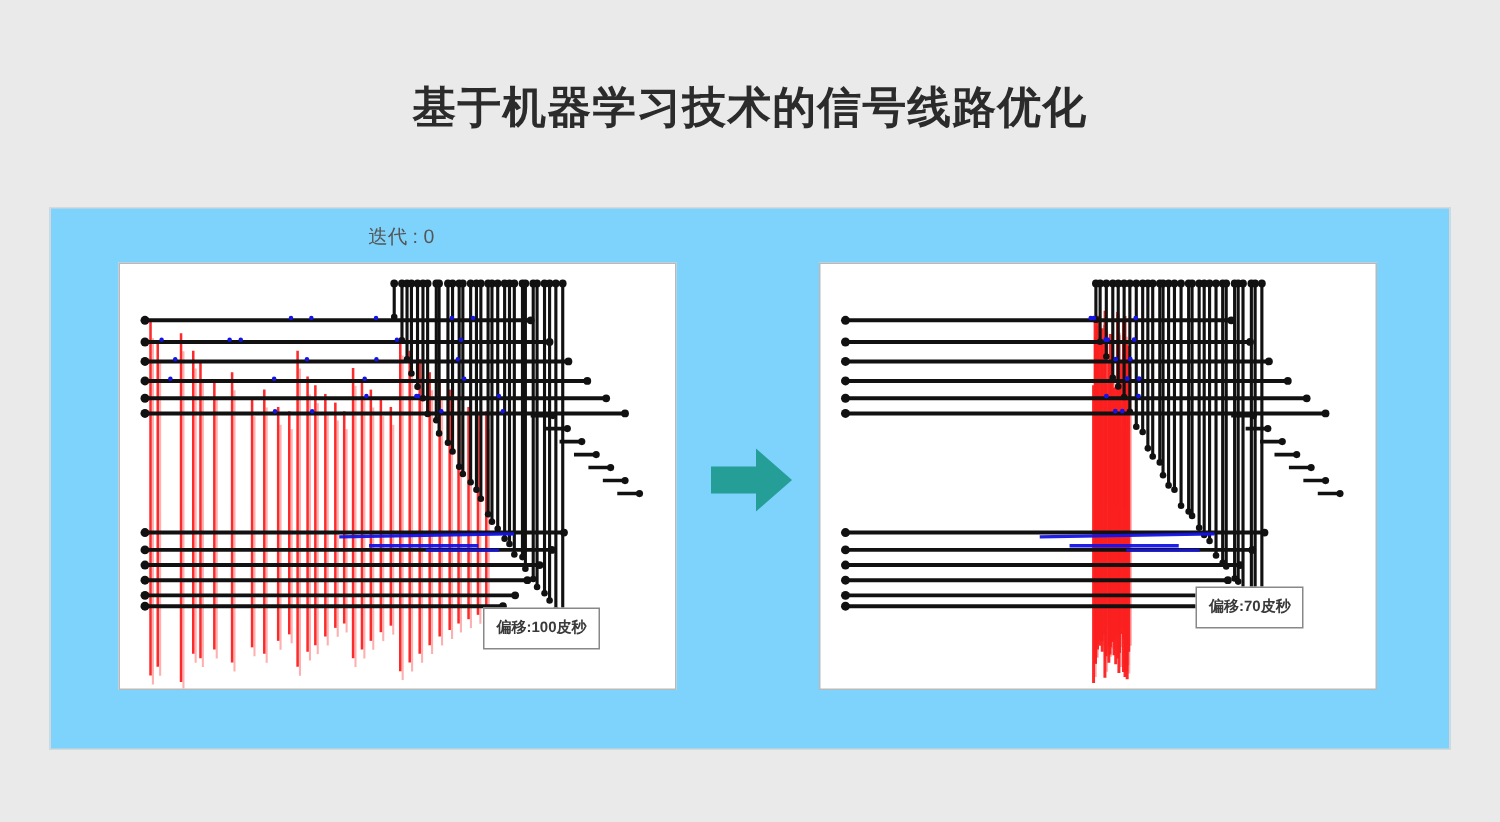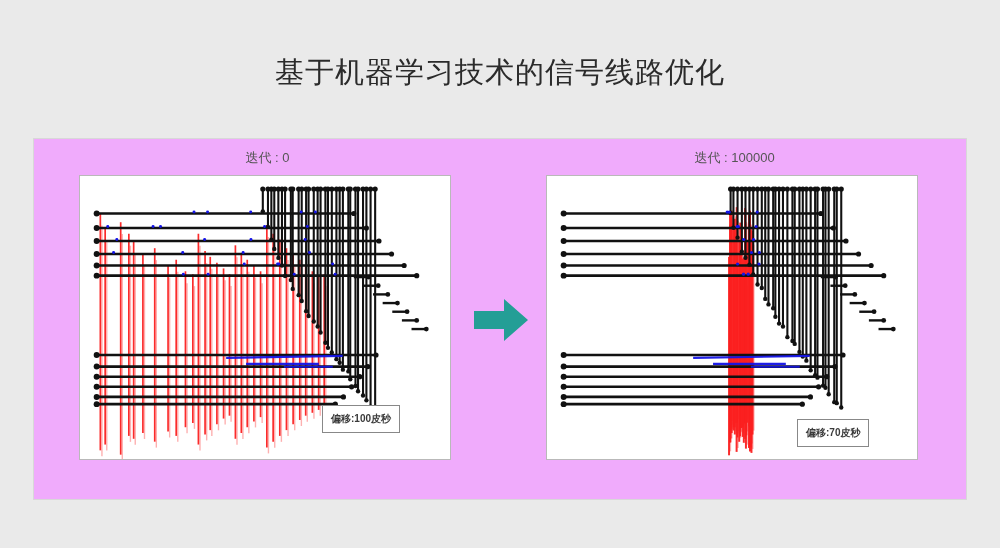--- a/index.html
+++ b/index.html
@@ -14,33 +14,33 @@
     overflow: hidden;
     position: relative;
   }
   #page-title {
     position: absolute;
     left: 0;
     top: 52px;
     width: 1000px;
     text-align: center;
     font-size: 29px;
-    font-weight: normal;
+    font-weight: bold;
     color: #2b2b2b;
     letter-spacing: 1px;
     line-height: 40px;
     white-space: nowrap;
   }
   #figure-card {
     position: absolute;
     left: 33px;
     top: 138px;
     width: 934px;
     height: 362px;
-    background: #f0abfc;
+    background: #7dd3fc;
     border: 1px solid #d8d8d8;
     box-sizing: border-box;
   }
   .panel {
     position: absolute;
     top: 0;
     height: 362px;
   }
   .panel.left  { left: 0px;   width: 467px; }
   .panel.right { left: 467px; width: 467px; }
@@ -362,21 +362,20 @@
         <div class="xtick-mark" style="left: 37.2px;"></div>
         <div class="xtick-mark" style="left: 111.6px;"></div>
         <div class="xtick-mark" style="left: 186px;"></div>
         <div class="xtick-mark" style="left: 260.4px;"></div>
         <div class="xtick-mark" style="left: 334.8px;"></div>
       </div>
     <div class="annot-box" style="left:288px; top:266px;">偏移:100皮秒</div>
   </div>
 
   <div class="panel right">
-    <div class="panel-title">迭代 : 100000</div>
     <div class="axes">
       <svg class="plot-svg" id="svg-right" viewBox="0 0 372 285" preserveAspectRatio="none">
           <line x1="183.03103795593606" y1="81.39941265957421" x2="183.03103795593606" y2="281.2883106556398" stroke="#fb2020" stroke-width="2" opacity="0.95"></line>
           <line x1="184.33103795593607" y1="95.39941265957421" x2="184.33103795593607" y2="277.2883106556398" stroke="#fb2020" stroke-width="1.6" opacity="0.35"></line>
           <line x1="184.05291579914277" y1="36.3098817577405" x2="184.05291579914277" y2="268.2160234774881" stroke="#fb2020" stroke-width="2" opacity="0.95"></line>
           <line x1="185.35291579914278" y1="50.3098817577405" x2="185.35291579914278" y2="264.2160234774881" stroke="#fb2020" stroke-width="1.6" opacity="0.35"></line>
           <line x1="184.3336643108725" y1="48.97255414717938" x2="184.3336643108725" y2="268.3151272453406" stroke="#fb2020" stroke-width="2" opacity="0.95"></line>
           <line x1="185.63366431087252" y1="62.97255414717938" x2="185.63366431087252" y2="264.3151272453406" stroke="#fb2020" stroke-width="1.6" opacity="0.35"></line>
           <line x1="185.236838519415" y1="41.355678359075085" x2="185.236838519415" y2="254.26957464487083" stroke="#fb2020" stroke-width="2" opacity="0.95"></line>
           <line x1="186.536838519415" y1="55.355678359075085" x2="186.536838519415" y2="250.26957464487083" stroke="#fb2020" stroke-width="1.6" opacity="0.35"></line>
@@ -598,20 +597,20 @@
         <div class="ytick-mark" style="top: 87.2449px;"></div>
         <div class="ytick-mark" style="top: 145.408px;"></div>
         <div class="ytick-mark" style="top: 203.571px;"></div>
         <div class="ytick-mark" style="top: 261.735px;"></div>
         <div class="xtick-mark" style="left: 37.2px;"></div>
         <div class="xtick-mark" style="left: 111.6px;"></div>
         <div class="xtick-mark" style="left: 186px;"></div>
         <div class="xtick-mark" style="left: 260.4px;"></div>
         <div class="xtick-mark" style="left: 334.8px;"></div>
       </div>
-    <div class="annot-box" style="left:296px; top:280px;">偏移:70皮秒</div>
+    <div class="annot-box" style="left:296px; top:252px;">偏移:70皮秒</div>
   </div>
 
 </div>
 
 <svg id="arrow-transition" viewBox="0 0 70 70">
   <path id="arrow-path" d="M8,26 L38,26 L38,14 L62,35 L38,56 L38,44 L8,44 Z" fill="#249e96"></path>
 </svg>
 
 </body></html>

